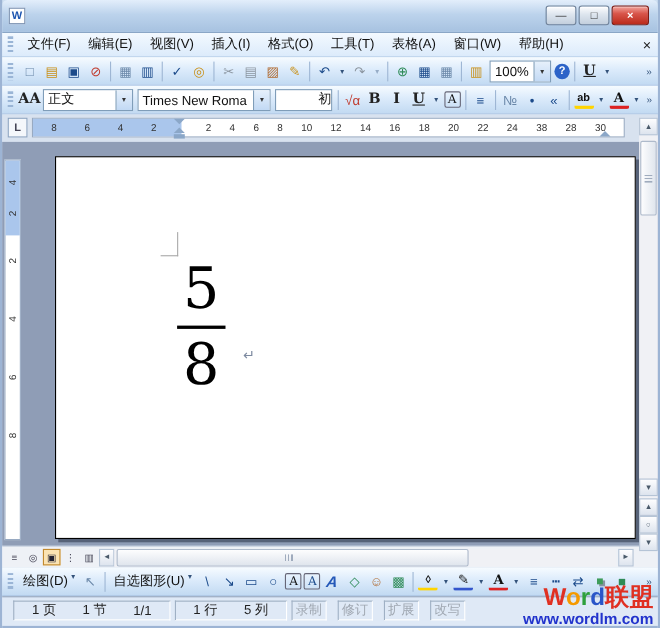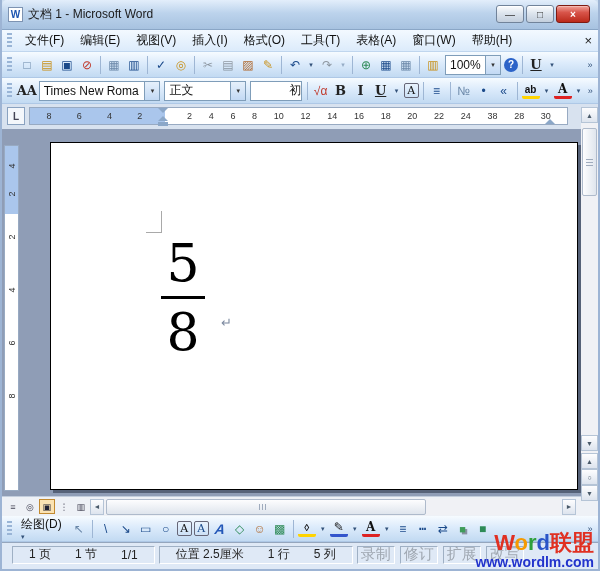--- a/index.html
+++ b/index.html
@@ -52,21 +52,21 @@
   .wordart{color:#2458b8; font-weight:bold; font-style:italic; transform:skewX(-8deg); font-size:14px;}
   .shadowed{color:#3f9c5a; text-shadow:2px 2px 0 #8892a2; font-size:11px;}
   .overflow { margin-left:auto; width:12px; height:22px; font-size:9px; color:#33527a;
     display:flex; align-items:center; justify-content:center; }
   .combo { display:flex; align-items:center; background:#fff; border:1px solid #7f9db9; height:20px;
     font-size:12px; padding-left:4px; margin:0 2px; white-space:nowrap; overflow:hidden; }
   .combo .dd-btn { width:15px; height:100%; margin-left:auto; flex:0 0 15px;
     background:linear-gradient(#e6f0fb,#c2d9f4); border-left:1px solid #7f9db9;
     display:flex; align-items:center; justify-content:center; font-size:7px; color:#333; }
   .combo.style { width:86px; } .combo.font { width:128px; } .combo.size { width:52px;padding-left:38px; } .combo.zoom { width:56px; }
-  .tbtn { display:flex; align-items:flex-start; padding:1px 4px; border-radius:2px; white-space:nowrap;flex-direction:column; }
+  .tbtn { display:flex; align-items:flex-start; padding:1px 4px; border-radius:2px; white-space:nowrap; }
   .tbtn .lbl { margin-right:3px; }
   .tbtn .caret { font-size:7px; color:#33527a; }
 
   
   .rulerrow { height:25px; flex:0 0 25px; position:relative; background:#d8e2ef; }
   .tabsel { position:absolute; left:5px; top:3px; width:18px; height:18px; background:#f4f7fb;
     border:1px solid #8aa2c0; display:flex; align-items:center; justify-content:center;
     font-size:10px; color:#445; font-weight:bold; }
   .hruler { position:absolute; left:27px; right:30px; top:3px; height:18px; display:flex;
     border:1px solid #98aac2; background:#fff; }
@@ -133,37 +133,36 @@
   
   .drawtb { height:26px; flex:0 0 26px; }
 
   
   .statusbar { height:29px; flex:0 0 29px; background:#dfe9f6; border-top:1px solid #95a6bd;
     display:flex; align-items:center; padding:0 6px 3px 10px; border-bottom:2px solid #9db4d4; }
   .seg-panel { display:flex; align-items:center; height:18px; border:1px solid;
     border-color:#9fb0c4 #fff #fff #9fb0c4; padding:0 4px; margin-right:4px; }
   .seg { padding:0 12px; font-size:12px; color:#222; white-space:nowrap; }
   .mode-box { height:18px; min-width:32px; display:flex; align-items:center; justify-content:center;
-    border:1px solid; border-color:#9fb0c4 #fff #fff #9fb0c4; color:#a0a8b2; font-size:15px;
-    margin-right:5px; padding:0 3px; white-space:nowrap; }
+    border:1px solid; border-color:#9fb0c4 #fff #fff #9fb0c4; color:#a0a8b2; font-size:12px;
+    margin-right:10px; padding:0 3px; white-space:nowrap; }
 
   
   .watermark { position:absolute; right:6px; bottom:2px; z-index:10; text-align:right; line-height:1.0; }
   .wm-brand { font-size:22px; font-weight:bold; letter-spacing:0; }
   .wm-red{color:#e03022} .wm-orange{color:#f59a00} .wm-green{color:#2ea03c} .wm-blue{color:#2a55c8}
   .wm-url { font-size:14px; font-weight:bold; color:#2233cc; margin-top:1px; }
 </style>
 </head>
 <body>
 
 <div class="window">
 
   <div class="titlebar">
     <span class="doc-icon">W</span>
-    <span class="title-text">文档 1 - Microsoft Word</span>
     <div class="winbtns">
       <span class="winbtn">—</span>
       <span class="winbtn">□</span>
       <span class="winbtn close">×</span>
     </div>
   </div>
 
   <div class="menubar">
     <span class="handle"></span>
     <div class="menu-items">
@@ -222,26 +221,26 @@
         <span class="tbi sep"></span>
         <span class="tbi fmt un">U</span>
         <span class="tbi dd">▾</span>
       </div>
     <span class="overflow">»</span>
   </div>
 
   <div class="tb">
     <span class="handle"></span>
     <span class="tbi c-navy it fmt">AA</span>
+    <div class="combo style">
+      <span>正文</span>
+      <span class="dd-btn">▾</span>
+    </div>
     <div class="combo font">
       <span>Times New Roma</span>
-      <span class="dd-btn">▾</span>
-    </div>
-    <div class="combo style">
-      <span>正文</span>
       <span class="dd-btn">▾</span>
     </div>
     <div class="combo size">
       <span>初号</span>
       <span class="dd-btn">▾</span>
     </div>
     <div class="ticons">
 
     <span class="tbi sep"></span>
         <span class="tbi c-red">√α</span>
@@ -350,20 +349,24 @@
     <span class="handle"></span>
     <div class="tbtn">
       <span class="lbl">绘图(D)</span>
       <span class="caret">▾</span>
     </div>
     <div class="ticons">
 
     <span class="tbi c-steel">↖</span>
         <span class="tbi sep"></span>
       </div>
+    <div class="tbtn">
+      <span class="lbl">自选图形(U)</span>
+      <span class="caret">▾</span>
+    </div>
     <div class="ticons">
 
     <span class="tbi c-navy">\</span>
         <span class="tbi c-navy">↘</span>
         <span class="tbi c-navy">▭</span>
         <span class="tbi c-navy">○</span>
         <span class="tbi boxed">A</span>
         <span class="tbi boxed c-navy">A</span>
         <span class="tbi wordart">A</span>
         <span class="tbi c-green">◇</span>
@@ -387,21 +390,20 @@
 
   <div class="statusbar">
     <div class="seg-panel">
 
     <span class="seg">1 页</span>
         <span class="seg">1 节</span>
         <span class="seg">1/1</span>
       </div>
     <div class="seg-panel">
 
-    <span class="seg">位置 2.5厘米</span>
         <span class="seg">1 行</span>
         <span class="seg">5 列</span>
       </div>
     <div class="ticons">
 
     <span class="mode-box">录制</span>
         <span class="mode-box">修订</span>
         <span class="mode-box">扩展</span>
         <span class="mode-box">改写</span>
       </div>

